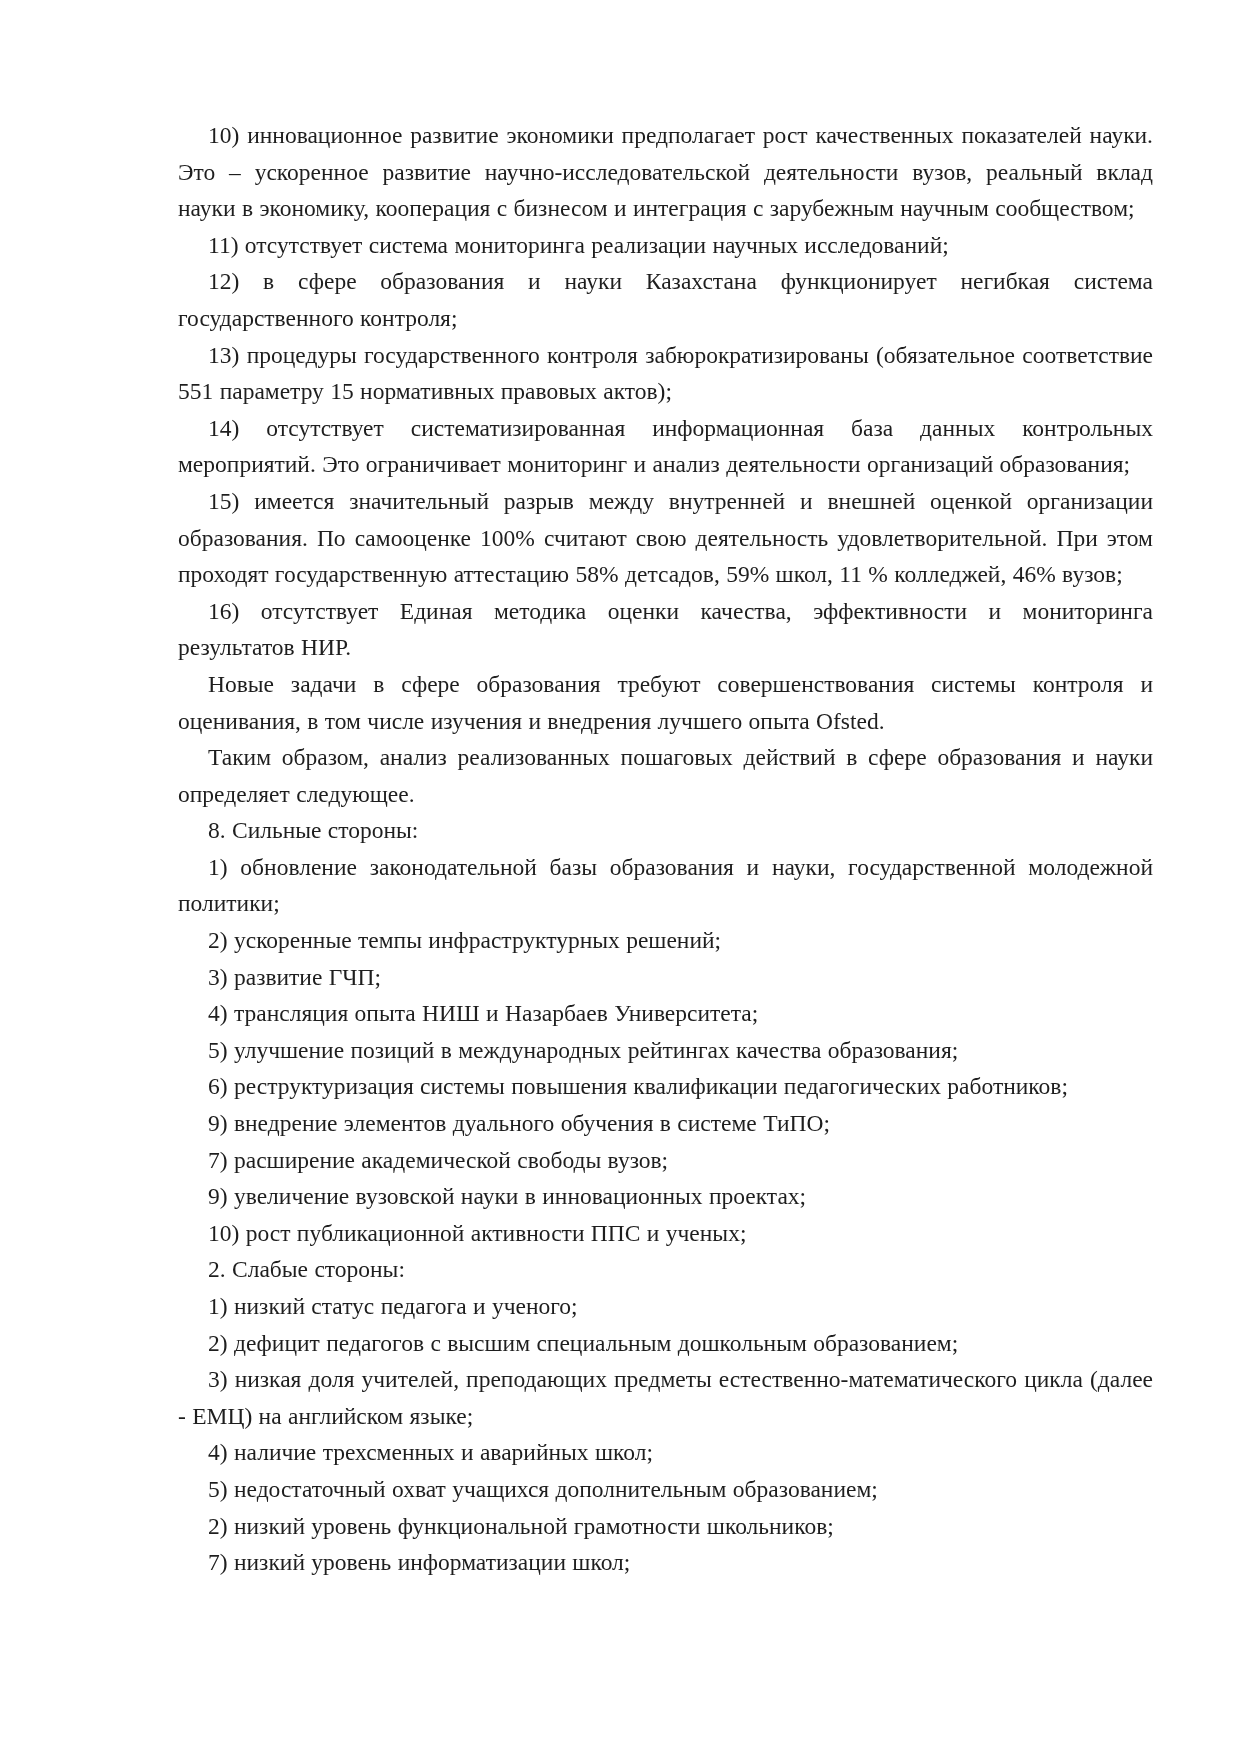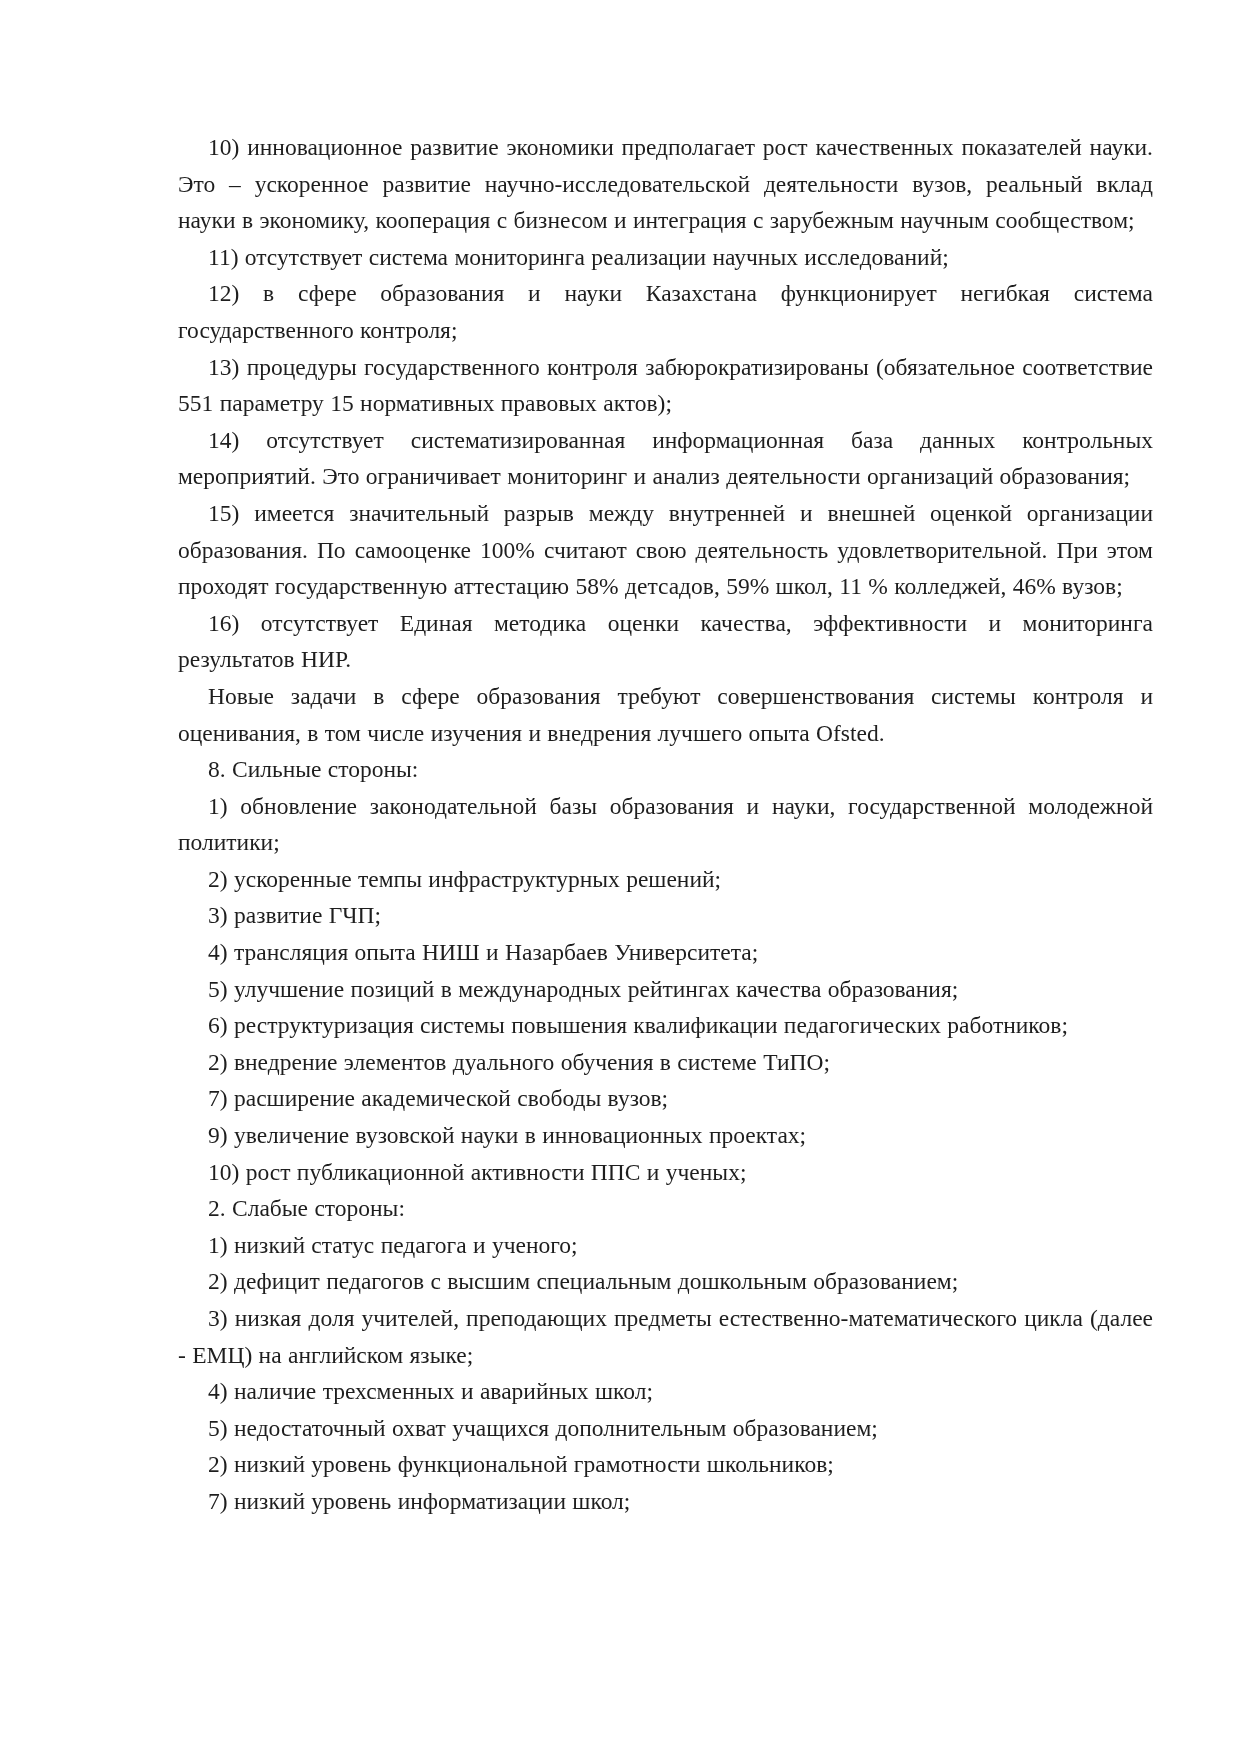--- a/index.html
+++ b/index.html
@@ -12,21 +12,20 @@
     width: 1240px;
     height: 1754px;
     margin: 0 auto;
     background: #ffffff;
     box-sizing: border-box;
     padding: 117px 87px 0 178px;
     overflow: hidden;
   }
   .text-block {
     width: 100%;
-    margin-top: 12px;
   }
   .para {
     margin: 0;
     padding: 0;
     font-family: "Liberation Serif", "DejaVu Serif", serif;
     font-size: 23.5px;
     line-height: 36.6px;
     color: #1e1e1e;
     text-align: justify;
     text-indent: 30px;
@@ -39,28 +38,29 @@
 <div class="page">
   <div class="text-block">
     <p class="para">10) инновационное развитие экономики предполагает рост качественных показателей науки. Это – ускоренное развитие научно-исследовательской деятельности вузов, реальный вклад науки в экономику, кооперация с бизнесом и интеграция с зарубежным научным сообществом;</p>
     <p class="para">11) отсутствует система мониторинга реализации научных исследований;</p>
     <p class="para">12) в сфере образования и науки Казахстана функционирует негибкая система государственного контроля;</p>
     <p class="para">13) процедуры государственного контроля забюрократизированы (обязательное соответствие 551 параметру 15 нормативных правовых актов);</p>
     <p class="para">14) отсутствует систематизированная информационная база данных контрольных мероприятий. Это ограничивает мониторинг и анализ деятельности организаций образования;</p>
     <p class="para">15) имеется значительный разрыв между внутренней и внешней оценкой организации образования. По самооценке 100% считают свою деятельность удовлетворительной. При этом проходят государственную аттестацию 58% детсадов, 59% школ, 11 % колледжей, 46% вузов;</p>
     <p class="para">16) отсутствует Единая методика оценки качества, эффективности и мониторинга результатов НИР.</p>
     <p class="para">Новые задачи в сфере образования требуют совершенствования системы контроля и оценивания, в том числе изучения и внедрения лучшего опыта Ofsted.</p>
+    <p class="para">Таким образом, анализ реализованных пошаговых действий в сфере образования и науки определяет следующее.</p>
     <p class="para">8. Сильные стороны:</p>
     <p class="para">1) обновление законодательной базы образования и науки, государственной молодежной политики;</p>
     <p class="para">2) ускоренные темпы инфраструктурных решений;</p>
     <p class="para">3) развитие ГЧП;</p>
     <p class="para">4) трансляция опыта НИШ и Назарбаев Университета;</p>
     <p class="para">5) улучшение позиций в международных рейтингах качества образования;</p>
     <p class="para">6) реструктуризация системы повышения квалификации педагогических работников;</p>
-    <p class="para">2) внедрение элементов дуального обучения в системе ТиПО;</p>
+    <p class="para">9) внедрение элементов дуального обучения в системе ТиПО;</p>
     <p class="para">7) расширение академической свободы вузов;</p>
     <p class="para">9) увеличение вузовской науки в инновационных проектах;</p>
     <p class="para">10) рост публикационной активности ППС и ученых;</p>
     <p class="para">2. Слабые стороны:</p>
     <p class="para">1) низкий статус педагога и ученого;</p>
     <p class="para">2) дефицит педагогов с высшим специальным дошкольным образованием;</p>
     <p class="para">3) низкая доля учителей, преподающих предметы естественно-математического цикла (далее - ЕМЦ) на английском языке;</p>
     <p class="para">4) наличие трехсменных и аварийных школ;</p>
     <p class="para">5) недостаточный охват учащихся дополнительным образованием;</p>
     <p class="para">2) низкий уровень функциональной грамотности школьников;</p>

